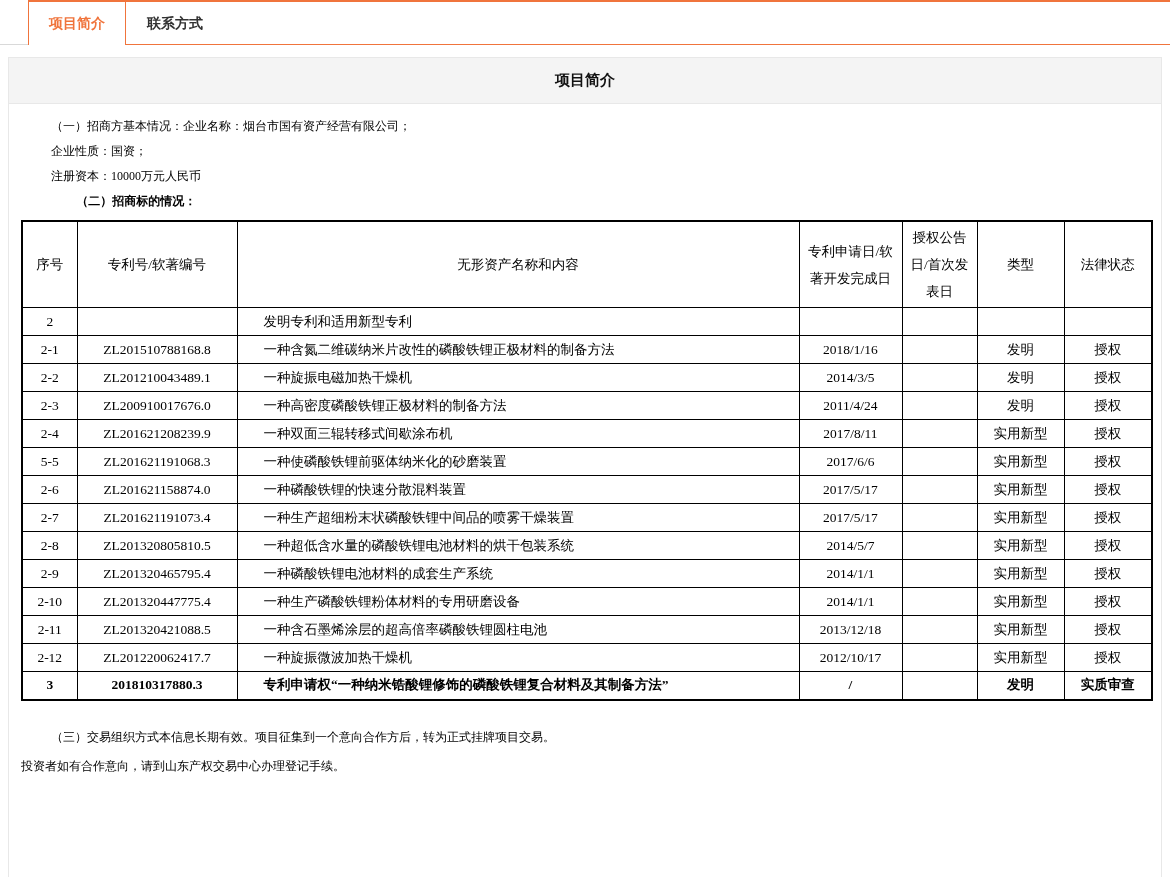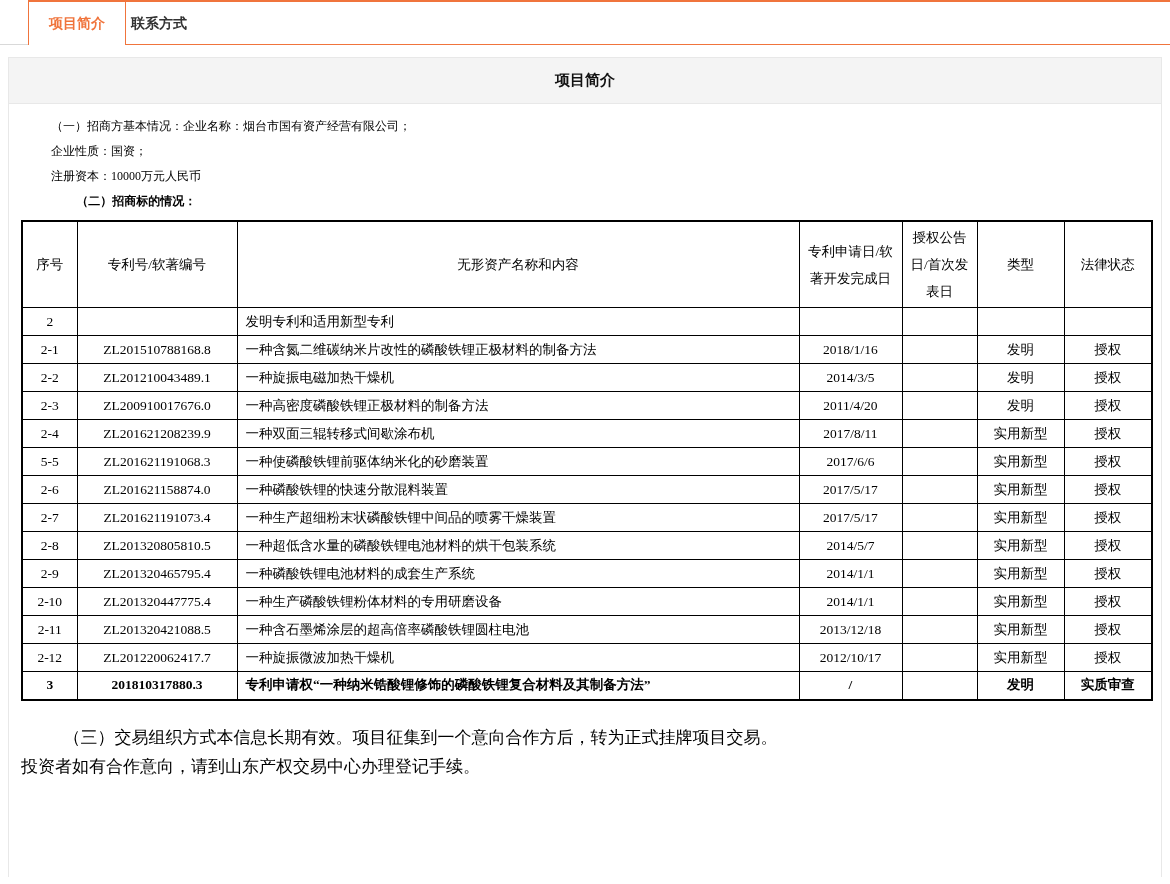--- a/index.html
+++ b/index.html
@@ -20,21 +20,21 @@
     font-family:"Liberation Sans","DejaVu Sans",sans-serif;
     font-size:14px; font-weight:bold; cursor:pointer;
   }
   .tab.active {
     left:28px; width:98px; background:#fff; color:var(--accent);
     border-top:2px solid var(--accent);
     border-left:1px solid var(--accent);
     border-right:1px solid var(--accent);
     z-index:2;
   }
-  .tab.inactive { left:111px; width:96px; color:#333; padding-top:2px; }
+  .tab.inactive { left:127px; width:96px; color:#333; padding-top:2px; }
 
   
   .container {
     position:absolute; top:57px; left:8px; width:1154px; height:820px;
     border:1px solid #e8e8e8; border-bottom:none; background:#fff;
   }
   .section-header {
     height:46px; background:#f4f4f4; border-bottom:1px solid #e8e8e8;
     display:flex; align-items:center; justify-content:center;
     font-size:15px; font-weight:bold; color:#111;
@@ -51,25 +51,25 @@
     margin:6px 0 0 12px; width:1130px;
     border-collapse:collapse; border:2px solid #000;
     font-size:13.5px; table-layout:fixed;
   }
   table.patents th, table.patents td {
     border:1px solid #000; text-align:center; vertical-align:middle;
     padding:2px 4px; overflow:hidden; white-space:nowrap;
   }
   table.patents th { font-weight:normal; line-height:2em; white-space:normal; height:84px; }
   table.patents td { height:28px; }
-  table.patents td.name-col { text-align:left; padding-left:8px;margin-left:23px; }
+  table.patents td.name-col { text-align:left; padding-left:26px;margin-left:23px; }
   table.patents tr.bold-row td { font-weight:bold; }
 
   
-  .footer-text { padding:22px 12px 16px 12px; font-size:17px; line-height:29px; }
+  .footer-text { padding:22px 12px 16px 12px; font-size:12px; line-height:29px; }
   .footer-text p.indent { text-indent:2.5em; }
 </style>
 </head>
 <body style="--accent: #f0743c;">
 
 <div class="tabbar">
   <div class="topline"></div>
   <div class="botline-gray"></div>
   <div class="botline-orange"></div>
   <div class="tab active">项目简介</div>
@@ -135,21 +135,21 @@
           <td class="name-col">一种旋振电磁加热干燥机</td>
           <td>2014/3/5</td>
           <td></td>
           <td>发明</td>
           <td>授权</td>
         </tr>
         <tr>
           <td>2-3</td>
           <td>ZL200910017676.0</td>
           <td class="name-col">一种高密度磷酸铁锂正极材料的制备方法</td>
-          <td>2011/4/20</td>
+          <td>2011/4/24</td>
           <td></td>
           <td>发明</td>
           <td>授权</td>
         </tr>
         <tr>
           <td>2-4</td>
           <td>ZL201621208239.9</td>
           <td class="name-col">一种双面三辊转移式间歇涂布机</td>
           <td>2017/8/11</td>
           <td></td>

